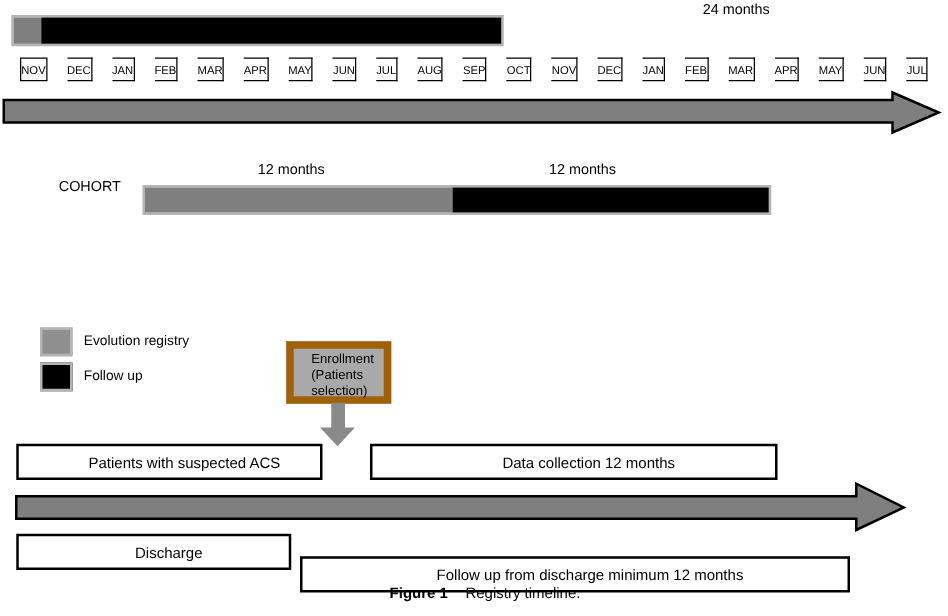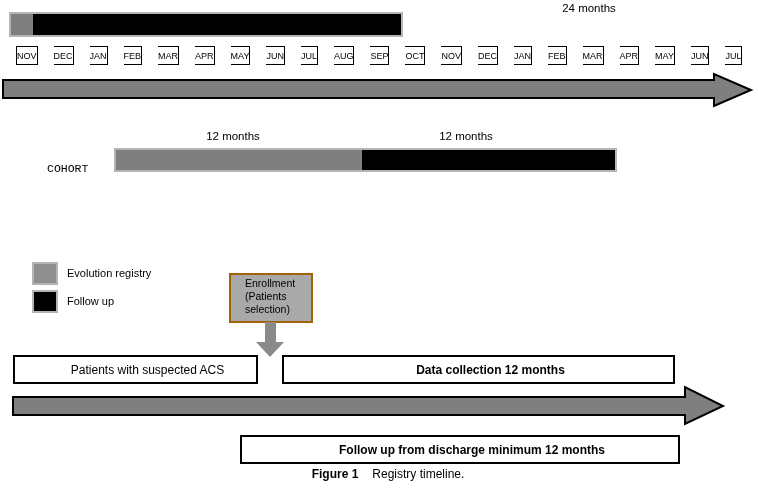--- a/index.html
+++ b/index.html
@@ -20,48 +20,48 @@
 
   
   .month-row { left:0; top:46px; width:756px; height:19px; display:flex; box-sizing:border-box; }
   .month-cell { flex:1; border:1px solid #000; border-left:none; box-sizing:border-box;
     font-size:9px; display:flex; align-items:center; justify-content:center; background:#fff;margin-left:16px; }
   .month-cell:first-child { border-left:1px solid #000; }
 
   svg.arrow { position:absolute; left:0; display:block; }
 
   
-  .cohort-label { left:47px; top:162px;font-family:Liberation Mono, monospace; }
+  .cohort-label { left:47px; top:144px; }
   .lbl-12a { left:193px; top:130px; width:80px; text-align:center; }
   .lbl-12b { left:426px; top:130px; width:80px; text-align:center; }
   .cohort-bar { left:114px; top:148px; width:503px; height:24px;
     border:2px solid #b4b4b4; box-sizing:border-box; display:flex; }
   .cohort-bar .seg-gray { width:246px; background:#7f7f7f; }
   .cohort-bar .seg-black { flex:1; background:#000; }
 
   
   .swatch { width:26px; height:23px; border:2px solid #b4b4b4; box-sizing:border-box; }
   .sw-evolution { left:32px; top:262px; background:#8f8f8f; }
   .sw-followup  { left:32px; top:290px; background:#000000; }
   .leg-lbl { font-size:11px; white-space:nowrap; }
   .leg-lbl-1 { left:67px; top:267px; }
   .leg-lbl-2 { left:67px; top:295px; }
 
   
   .enroll { left:229px; top:273px; width:84px; height:50px; background:#a9a9a9;
-    border:2px solid #a16207; box-sizing:border-box; font-size:10.5px; line-height:13px;
+    border:6px solid #a16207; box-sizing:border-box; font-size:10.5px; line-height:13px;
     padding:2px 0 0 14px; white-space:pre-line; }
 
   
   .wbox { border:2px solid #000; box-sizing:border-box; background:#fff;
     display:flex; align-items:center; justify-content:center; font-size:12px; white-space:nowrap;padding-left:24px; }
   .box-patients  { left:13px;  top:355px; width:245px; height:29px; }
-  .box-datacol   { left:282px; top:355px; width:393px; height:29px;font-weight:bold; }
+  .box-datacol   { left:296px; top:355px; width:326px; height:29px; }
   .box-discharge { left:13px;  top:427px; width:220px; height:29px; }
-  .box-followup  { left:240px; top:435px; width:440px; height:29px;font-weight:bold; }
+  .box-followup  { left:240px; top:445px; width:440px; height:29px; }
 
   
   .caption { left:0; top:467px; width:100%; display:flex; justify-content:center;
     gap:14px; font-size:12px; padding-left:18px; box-sizing:border-box; }
   .caption .cap-label { font-weight:bold; }
 </style>
 </head>
 <body>
 
 <div class="fig">
@@ -124,20 +124,21 @@
     <polygon points="13,0 24,0 24,20 32,20 18,35 4,20 13,20" fill="#8a8a8a"></polygon>
   </svg>
 
   <div class="abs wbox box-patients">Patients with suspected ACS</div>
   <div class="abs wbox box-datacol">Data collection 12 months</div>
 
   <svg class="arrow" style="top:383px" width="758" height="44" viewBox="0 0 758 44">
     <polygon points="13,14 685,14 685,4 723,23 685,41 685,32 13,32" fill="#7f7f7f" stroke="#000" stroke-width="2"></polygon>
   </svg>
 
+  <div class="abs wbox box-discharge">Discharge</div>
   <div class="abs wbox box-followup">Follow up from discharge minimum 12 months</div>
 
   <div class="abs caption">
     <span class="cap-label">Figure 1</span>
     <span class="cap-text">Registry timeline.</span>
   </div>
 
 </div>
 
 </body></html>

